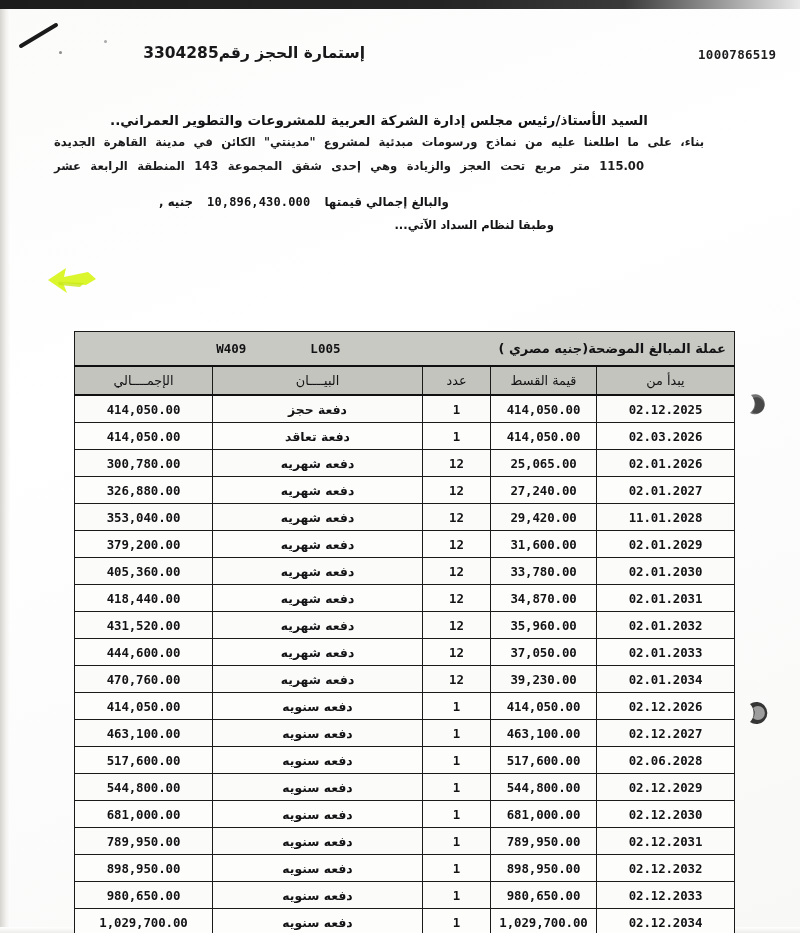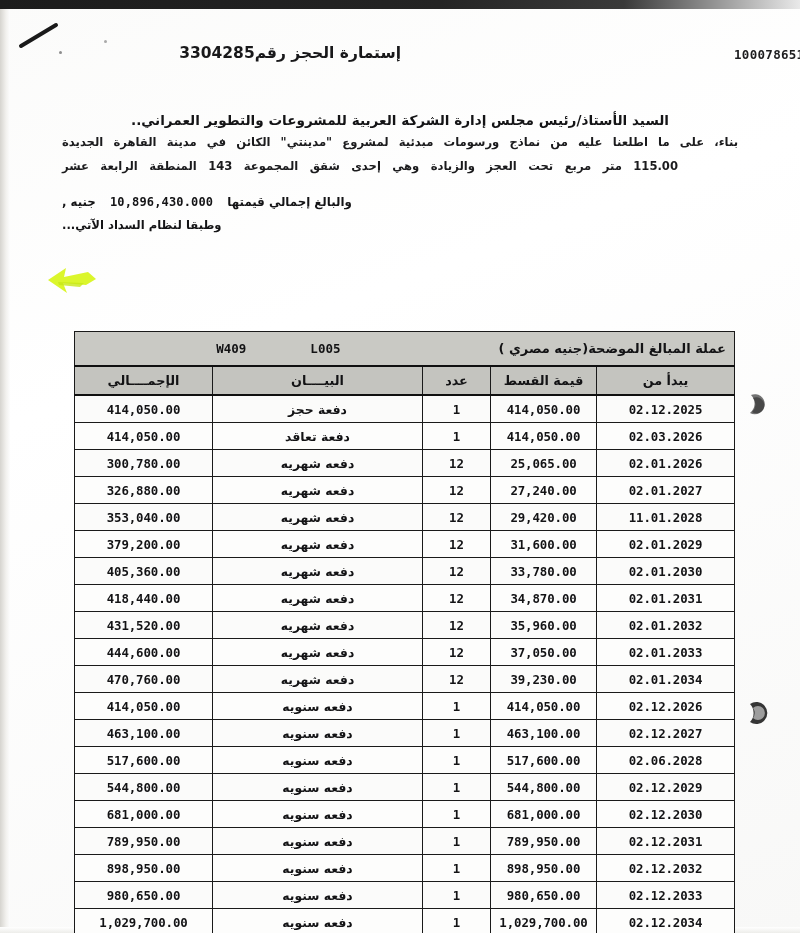--- a/index.html
+++ b/index.html
@@ -83,21 +83,20 @@
   }
   .highlight-arrow svg { display: block; filter: blur(0.6px); }
 
   
   .doc-header {
     position: absolute;
     top: 44px;
     left: 0;
     width: 695px;
     height: 28px;
-    margin-left: 36px;
   }
   .doc-title {
     position: absolute;
     right: 330px;
     top: 0;
     font-size: 15.5px;
     font-weight: bold;
     color: #18181a;
     letter-spacing: .4px;
     white-space: nowrap;
@@ -112,22 +111,22 @@
     color: #1d1d1f;
     direction: ltr;
     letter-spacing: .3px;
   }
 
   
   .letter {
     position: absolute;
     top: 112px;
     right: 0;
-    left: 12px;
-    padding: 0 62px 0 50px;
+    left: 4px;
+    padding: 0 96px 0 50px;
     color: #141416;
   }
   .addressee {
     text-align: center;
     font-size: 13.6px;
     font-weight: bold;
     letter-spacing: .1px;
     margin: 0 0 7px 0;
     white-space: nowrap;
   }
@@ -148,21 +147,21 @@
     text-align-last: justify;
   }
   .para-line.l3 { padding-right: 60px; }
   .amount-block {
     margin-top: 21px;
     padding-left: 0;
   }
   .amount-line {
     font-size: 11.8px;
     font-weight: bold;
-    text-align: left;
+    text-align: center;
     margin: 4px 0 9px 0;
     padding-right: 150px;
     letter-spacing: .15px;
   }
   .amount-num {
     font-family: "DejaVu Sans Mono", "Liberation Mono", monospace;
     font-size: 12px;
     direction: ltr;
     display: inline-block;
     margin: 0 10px;
@@ -170,21 +169,21 @@
   .amount-words {
     font-size: 11.6px;
     font-weight: bold;
     text-align: center;
     margin: 0 0 8px 0;
     padding-right: 58px;
   }
   .terms-line {
     font-size: 11.6px;
     font-weight: bold;
-    text-align: left;
+    text-align: right;
     margin: 0;
     padding-right: 150px;
   }
 
   
   .payment-table-wrap {
     position: absolute;
     top: 331px;
     right: 65px;
     width: 660px;
@@ -227,21 +226,21 @@
     gap: 64px;
     margin-right: 150px;
     font-family: "DejaVu Sans Mono", "Liberation Mono", monospace;
     font-size: 12.5px;
     direction: ltr;
   }
   tr.head-row th {
     background: #c4c4bf;
     height: 27px;
     font-size: 12.8px;
-    font-weight: bold;
+    font-weight: normal;
     border-bottom: 2.2px solid #101010;
     letter-spacing: .5px;
     margin-top: 28px;
   }
   tr.data-row td {
     background: #fdfdfc;
     font-size: 12.4px;
     text-align: center;
   }
   tr.data-row:nth-child(odd) td { background: #fbfbfa; }

